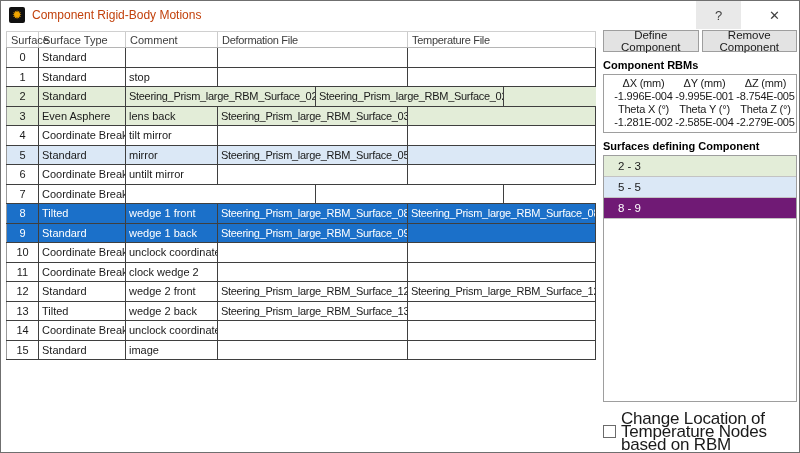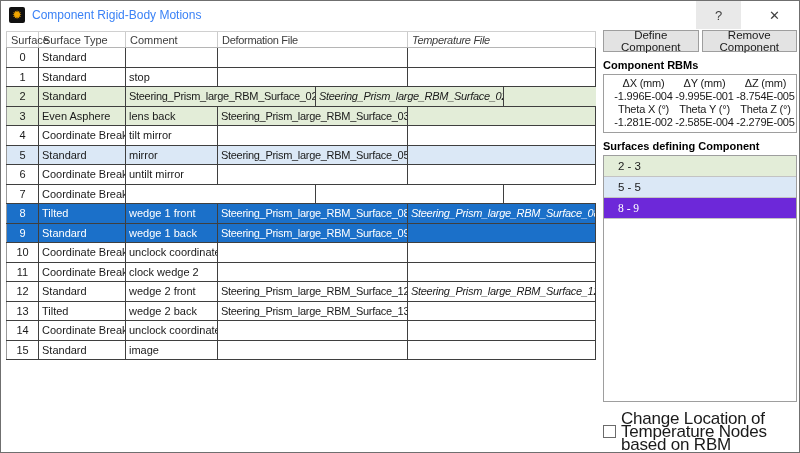--- a/index.html
+++ b/index.html
@@ -7,37 +7,37 @@
   .window {
     position: relative; width: 800px; height: 453px;
     background: #ffffff; border: 1px solid #6f6f6f;
     font-family: "Liberation Sans", sans-serif; color: #1a1a1a;
     overflow: hidden;
   }
   
   .titlebar { position:absolute; left:0; top:0; width:100%; height:28px; background:#ffffff; display:flex; align-items:center; }
   .app-icon { width:16px; height:16px; margin-left:8px; background:#101010; border-radius:2px;
               display:flex; align-items:center; justify-content:center; color:#f0a500; font-size:12px; line-height:1; }
-  .title-text { margin-left:7px; font-size:12px; color:#3b82f6; }
+  .title-text { margin-left:7px; font-size:12px; color:#c2410c; }
   .tb-btn { position:absolute; top:0; height:28px; width:45px; display:flex; align-items:center; justify-content:center; font-size:13px; color:#404040; cursor:default; }
   .tb-help { right:58px; background:#e9e9e9; }
   .tb-close { right:2px; background:#ffffff; }
   
   .stable { position:absolute; left:5px; top:30px; width:590px; font-size:11px; }
   .thead { display:flex; height:17px; border-top:1px solid #d0d0d0; border-bottom:1px solid #b5b5b5; color:#3c3c3c; }
   .thead .cell { border-right:1px solid #cccccc; padding:1px 4px; display:flex; align-items:center; }
   .thead .cell:first-child { border-left:1px solid #cccccc; }
   .tbody .trow { display:flex; height:19.5px; border-bottom:1px solid #3f3f3f; background:#fff; }
   .tbody .cell { border-right:1px solid #3f3f3f; padding:0 3px; display:flex; align-items:center; overflow:hidden; white-space:nowrap; }
   .tbody .cell:first-child { border-left:1px solid #9a9a9a; justify-content:center; }
   .c0 { width:33px; }
   .c1 { width:87px; }
   .c2 { width:92px; }
   .c3 { width:190px; letter-spacing:-0.3px; }
-  .c4 { width:188px; letter-spacing:-0.3px;font-style:italic; }
+  .c4 { width:188px; letter-spacing:-0.3px; }
   .trow.hl-selected { color:#ffffff; }
   
   .panel { position:absolute; left:602px; top:29px; width:194px; font-size:12px; }
   .btn { background:#e3e3e3; border:1px solid #9e9e9e; color:#1a1a1a; font-family:"Liberation Sans",sans-serif; font-size:11.5px; display:flex; align-items:center; justify-content:center; text-align:center; cursor:default; }
   .btn-row { display:flex; gap:3px; }
   .btn-top { width:99px; height:22px; }
   .p-heading { font-weight:bold; font-size:11px; margin:7px 0 3px 0; color:#000; }
   .rbm-box { border:1px solid #9e9e9e; padding:2px 0 3px 9px; display:grid; grid-template-columns:1fr 1fr 1fr; }
   .rbm-box span { text-align:center; font-size:11px; line-height:13px; letter-spacing:-0.2px; }
   .listbox { border:1px solid #9e9e9e; height:247px; background:#fff; overflow:hidden; }
@@ -205,21 +205,21 @@
         <span>Theta Z (°)</span>
         <span>-1.281E-002</span>
         <span>-2.585E-004</span>
         <span>-2.279E-005</span>
       </div>
 
     <div class="p-heading">Surfaces defining Component</div>
     <div class="listbox">
         <div class="list-item" style="background: rgb(227, 237, 216);">2 - 3</div>
         <div class="list-item" style="background: rgb(219, 232, 246);">5 - 5</div>
-        <div class="list-item hl-selected" style="background: #6d28d9; font-family: Liberation Serif, serif;">8 - 9</div>
+        <div class="list-item hl-selected" style="background: #701a75;">8 - 9</div>
       </div>
 
     <div class="chk-row">
       <div class="chk-box"></div>
       <div class="chk-label">Change Location of Temperature Nodes based on RBM</div>
     </div>
 
     <div class="bottom-btns">
       <div class="btn btn-add">Add Component RBMs as Coordinate Breaks</div>
       <div class="btn btn-cancel">Cancel</div>

